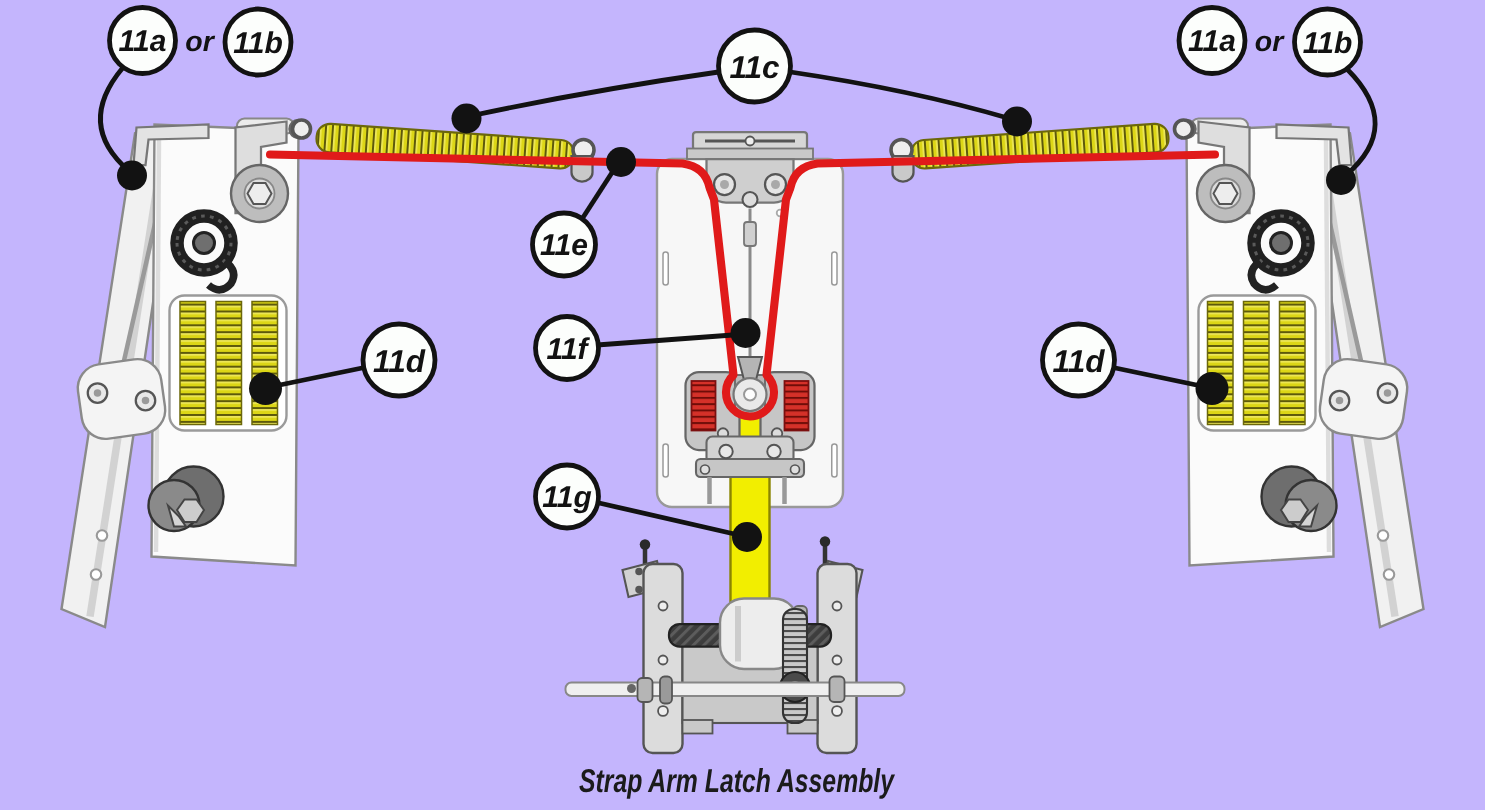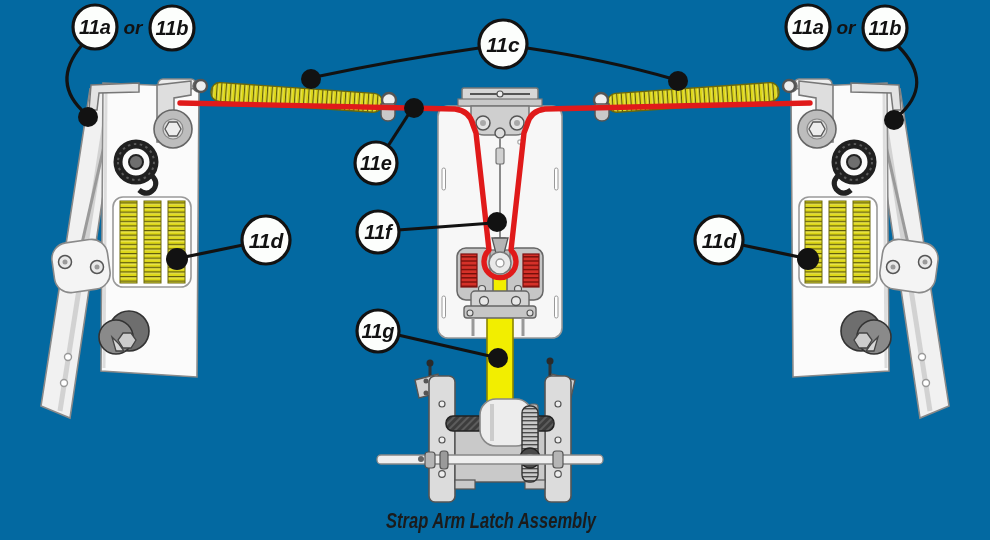--- a/index.html
+++ b/index.html
@@ -1,16 +1,16 @@
 <!DOCTYPE html>
 <html><head>
 <meta charset="utf-8">
 <style>
   html,body{margin:0;padding:0;background:#ffffff;}
-  .stage{position:relative;width:990px;height:540px;background:#0369a1;overflow:hidden;
+  .stage{position:relative;width:990px;height:540px;background:#c4b5fd;overflow:hidden;
          font-family:"Liberation Sans",sans-serif;}
   svg{display:block;}
   .callout-text{font-family:"Liberation Sans",sans-serif;font-weight:bold;font-style:italic;fill:#121212;}
   .or-text{font-family:"Liberation Sans",sans-serif;font-weight:bold;font-style:italic;fill:#121212;font-size:19px;}
   .caption-text{font-family:"Liberation Sans",sans-serif;font-weight:bold;font-style:italic;fill:#1b1b1b;font-size:22px;}
 </style>
 </head>
 <body>
 
 <div class="stage">

